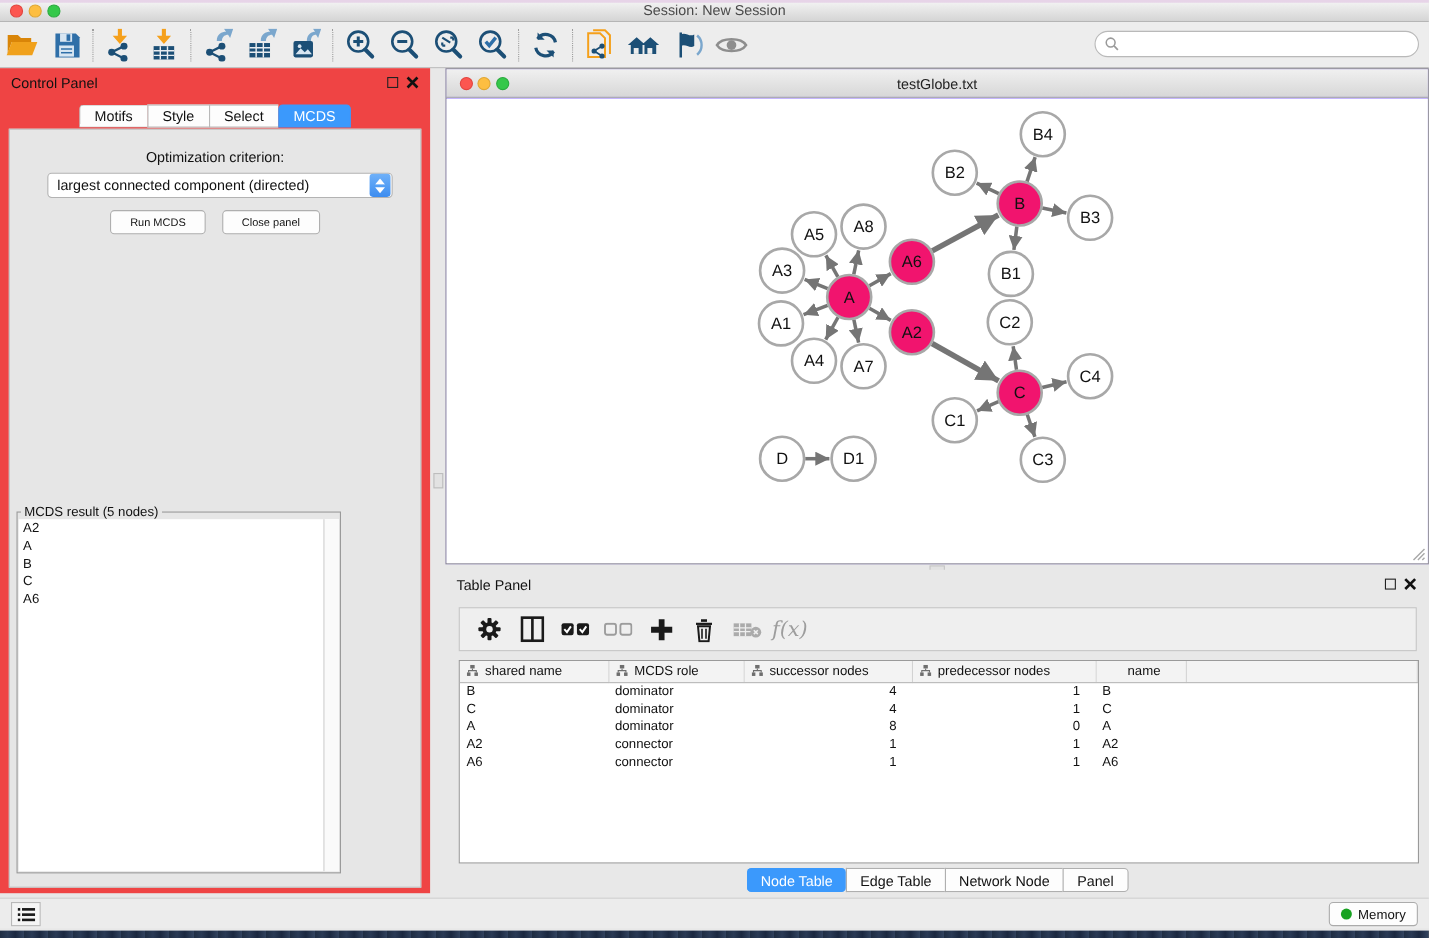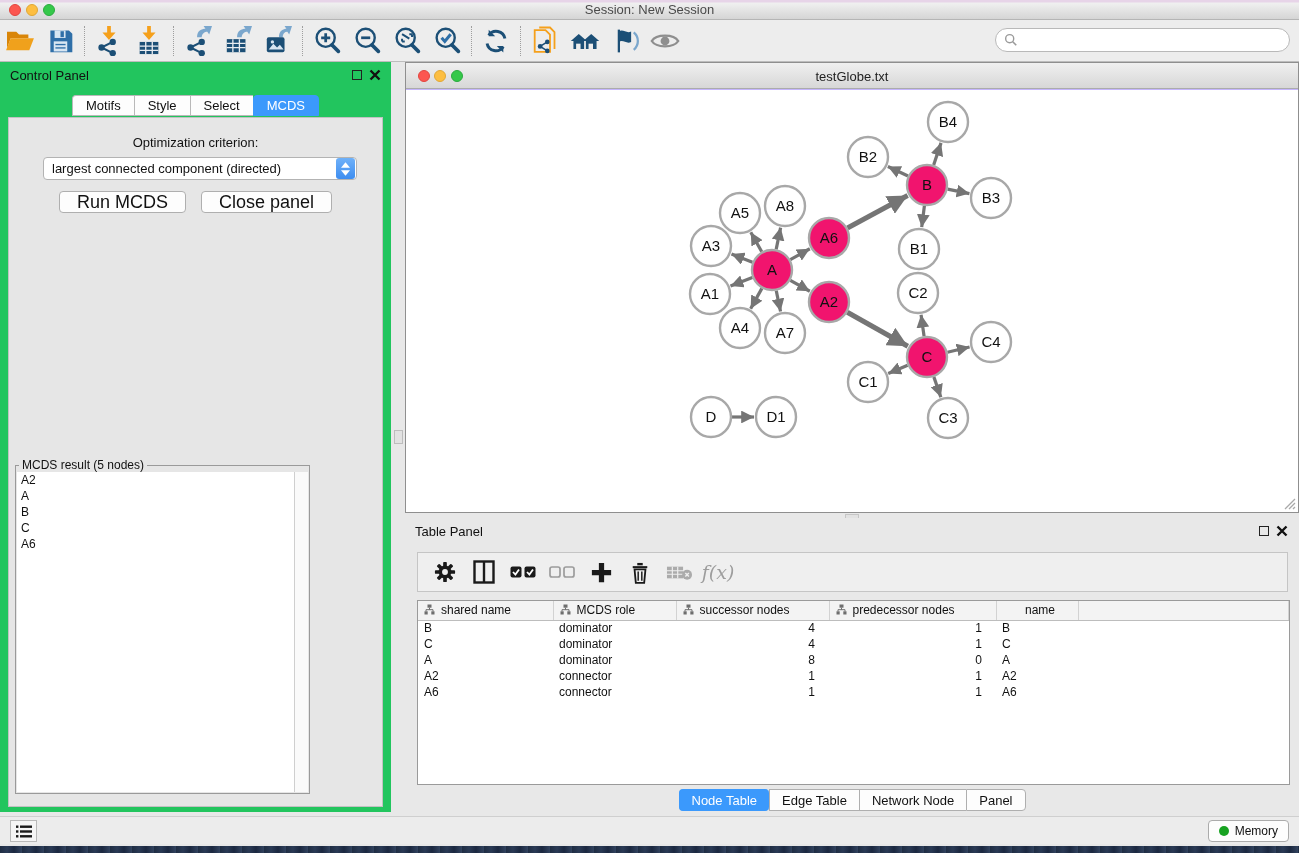--- a/index.html
+++ b/index.html
@@ -23,21 +23,21 @@
     background:#EDEDED; border-bottom:1px solid #BDBDBD; display:flex; align-items:center; }
   .tbtn { width:40px; height:34px; display:flex; align-items:center; justify-content:center; }
   .tsep { width:1px; height:30px; border-left:1px dotted #9E9E9E; margin:0 4px; }
   .search-wrap { position:absolute; right:9px; top:8px; width:295px; height:24px;
     background:#fff; border:1px solid #B9B9B9; border-radius:12px; display:flex; align-items:center; }
   .search-wrap svg { margin-left:8px; }
   .search-wrap input { border:none; outline:none; flex:1; height:20px; font-size:13px;
     background:transparent; font-family:"Liberation Sans",sans-serif; }
 
   
-  .control-panel { position:absolute; left:0; top:62px; width:391px; height:750px; background:#22c55e; }
+  .control-panel { position:absolute; left:0; top:62px; width:391px; height:750px; background:#ef4444; }
   .panel-header { position:relative; height:26px; }
   .panel-header .ph-title { position:absolute; left:10px; top:6px; font-size:13px; color:#111; }
   .float-ic { position:absolute; width:10px; height:10px; border:1.6px solid #222; top:8px; }
   .close-ic { position:absolute; top:7px; width:12px; height:12px; }
   .control-panel .float-ic { right:29px; } .control-panel .close-ic { right:10px; }
 
   .ctl-tabs { position:absolute; left:0; right:0; top:33px; display:flex; justify-content:center; }
   .ctab { height:21px; line-height:20px; padding:0 13px; font-size:13px; background:#FDFDFD;
     border:1px solid #B9B9B9; border-right:none; color:#111; }
   .ctab:first-child { border-radius:4px 0 0 0; }
@@ -48,21 +48,21 @@
     background:#E6E6E6; border:1px solid #C2C2C2; }
   .opt-label { text-align:center; margin-top:17px; font-size:13px; color:#111; }
   .opt-select { position:absolute; left:34px; top:39px; width:314px; height:23px; background:#fff;
     border:1px solid #B3B3B3; border-radius:4px; display:flex; align-items:center; }
   .opt-select .sel-text { flex:1; font-size:13px; padding-left:8px; color:#111; white-space:nowrap; }
   .opt-select .stepper { width:19px; height:21px; border-radius:3px;
     background:linear-gradient(180deg,#6FB1F9 0,#3D8DF0 100%); margin-right:1px;
     display:flex; flex-direction:column; align-items:center; justify-content:center; gap:2px; }
   .btn-row { position:absolute; left:0; right:0; top:73px; display:flex; justify-content:center; gap:15px; }
   .pbtn { height:22px; padding:0 17px; background:#FDFDFD; border:1px solid #AFAFAF; border-radius:4px;
-    font-size:18px; color:#111; font-family:"Liberation Sans",sans-serif; }
+    font-size:10px; color:#111; font-family:"Liberation Sans",sans-serif; }
 
   .result-box { position:absolute; left:6px; top:340px; width:295px; height:336px;
     border:1px solid #9A9A9A; background:transparent; }
   .result-box legend { font-size:12px; color:#111; margin-left:3px; padding:0 3px; }
   .list-area { position:absolute; left:1px; right:1px; top:0; bottom:1px; background:#fff; }
   .result-item { font-size:12px; color:#111; padding:2px 0 1px 4px; line-height:13px; }
   .scroll-track { position:absolute; right:0; top:0; bottom:0; width:14px; background:#FAFAFA;
     border-left:1px solid #CFCFCF; }
 
   

